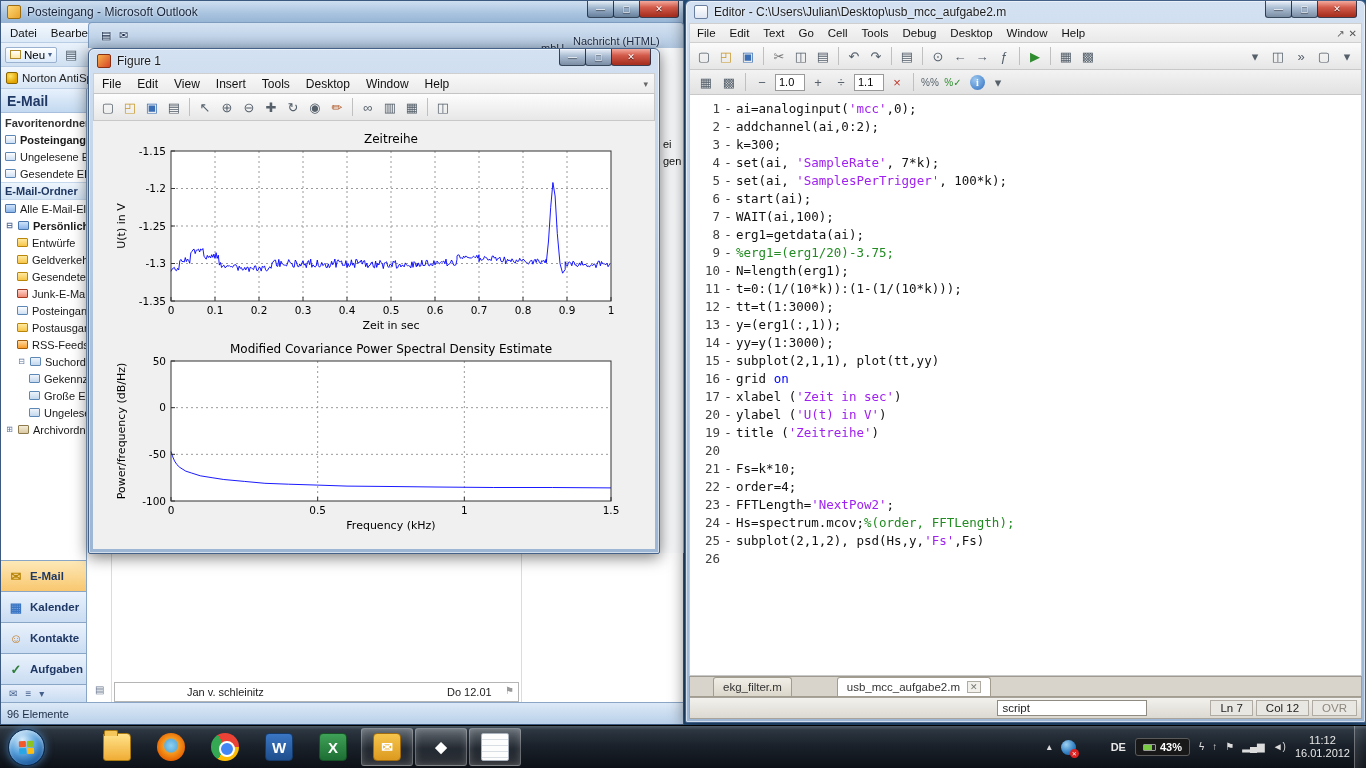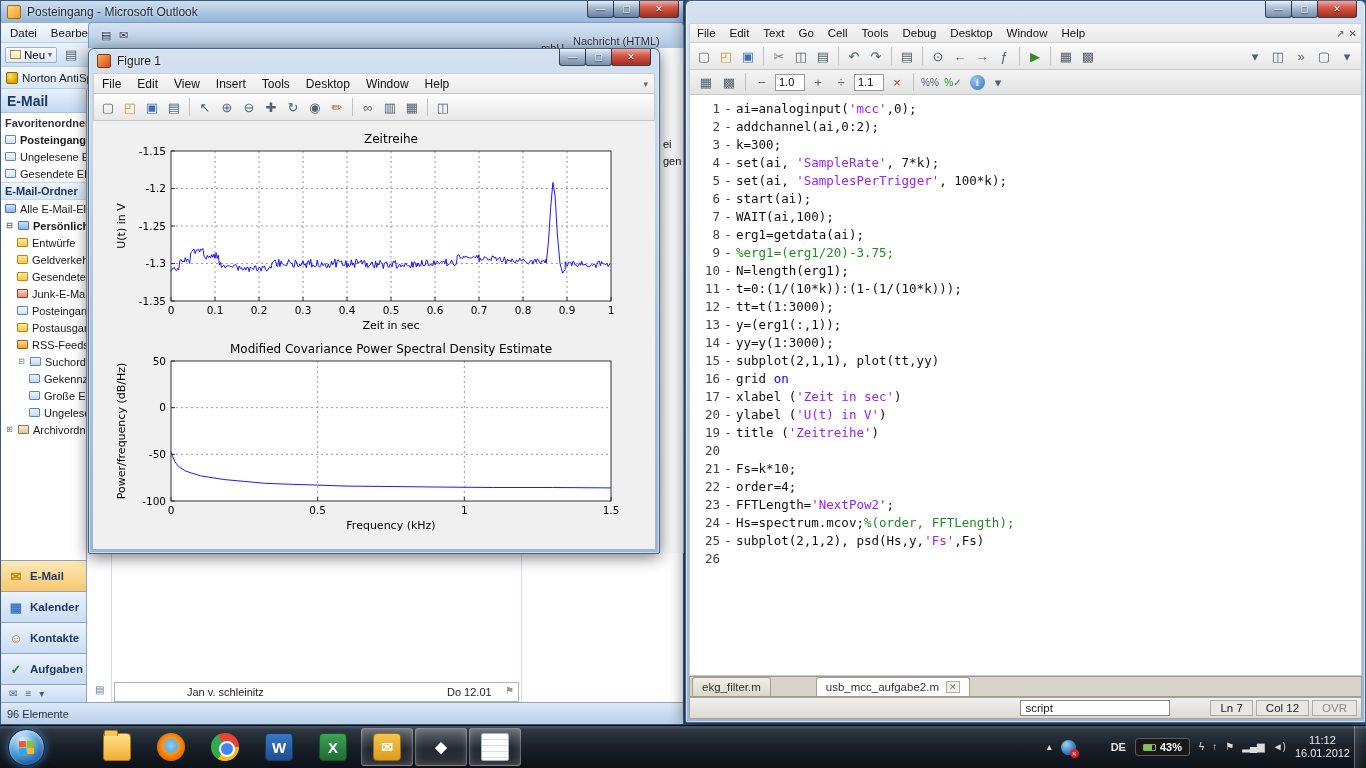--- a/index.html
+++ b/index.html
@@ -146,31 +146,31 @@
                display:inline-flex;align-items:center;justify-content:center;margin-left:4px;}
   .ed-code{position:absolute;left:3px;top:94px;right:3px;bottom:46px;background:#fff;
            border:1px solid #c8c8c8;border-top:none;overflow:hidden;padding-top:5px;
            font-family:"DejaVu Sans Mono","Liberation Mono",monospace;font-size:12.5px;}
   .code-row{display:flex;height:18px;line-height:18px;white-space:pre;}
   .ln-num{width:30px;text-align:right;color:#404040;flex:0 0 auto;}
   .ln-dash{width:16px;text-align:center;color:#404040;flex:0 0 auto;}
   .tok-c{color:#111;} .tok-s{color:var(--c-str,#a020f0);} .tok-m{color:var(--c-com,#228b22);}
   .tok-k{color:var(--c-key,#0000ff);}
   .ed-tabs{position:absolute;left:3px;right:3px;bottom:25px;height:21px;display:flex;align-items:flex-end;
-           gap:2px;padding-left:2px;background:#d8d4cb;border:1px solid #a39d90;border-top:1px solid #9f9a8f;}
+           gap:2px;padding-left:23px;background:#d8d4cb;border:1px solid #a39d90;border-top:1px solid #9f9a8f;}
   .ed-tab{height:19px;display:flex;align-items:center;gap:7px;padding:0 9px;font-size:11.5px;color:#333;
           background:linear-gradient(#f1eee7,#dcd7cb);border:1px solid #a39d90;border-bottom:none;
           border-radius:3px 3px 0 0;}
   .ed-tab.active{background:#fff;margin-left:43px;}
   .tab-close{font-size:9px;color:#777;border:1px solid #b0aca3;padding:0 2px;background:#f2f0ea;}
   .ed-status{position:absolute;left:3px;right:3px;bottom:3px;height:22px;display:flex;align-items:center;
              justify-content:flex-end;gap:3px;padding:0 4px;font-size:11.5px;color:#222;
              background:linear-gradient(#f2f1ed,#dcd9d1);border:1px solid #a8a39a;border-top:1px solid #a8a39a;}
   .script-box{width:150px;height:16px;background:#fff;border:1px solid #8f8b82;padding:0 4px;
-              display:flex;align-items:center;margin-right:37px;}
+              display:flex;align-items:center;margin-right:60px;}
   .st-cell{border:1px solid #b0aca3;background:#e9e7e1;padding:1px 9px;}
   .st-cell.dim{color:#8b887f;}
 
   
   #taskbar{position:absolute;left:0;top:725px;width:1366px;height:43px;z-index:10;
            background:linear-gradient(180deg,#4c5a66 0%,#2d3742 9%,#1b222b 45%,#0d1117 100%);
            border-top:1px solid #000;}
   #start-orb{position:absolute;left:8px;top:3px;width:37px;height:37px;border-radius:50%;
              background:radial-gradient(circle at 38% 28%,#d8edfb,#5aa2dd 42%,#17569b 78%,#0b3b73);
              border:1px solid #0a2c52;box-shadow:0 0 8px rgba(90,160,230,.7), inset 0 2px 4px rgba(255,255,255,.6);
@@ -496,20 +496,24 @@
           <line x1="78" y1="240" x2="82" y2="240" stroke="#333" stroke-width="1"></line>
           <text x="73" y="243.5" text-anchor="end" font-size="10.5" fill="#000" data-name="y-tick-label">50</text>
           <text x="298" y="232" text-anchor="middle" font-size="12" fill="#000" data-name="psd-title">Modified Covariance Power Spectral Density Estimate</text>
           <text x="298" y="408" text-anchor="middle" font-size="11" fill="#000" data-name="psd-xlabel">Frequency (kHz)</text>
           <text x="32" y="310" text-anchor="middle" font-size="11" fill="#000" transform="rotate(-90 32 310)" data-name="psd-ylabel">Power/frequency (dB/Hz)</text>
         </svg>
     </div>
   </div>
 
   <div id="editwin" class="aero" data-name="editor-window">
+    <div class="titlebar" data-name="editor-titlebar">
+      <span class="w-icon" data-name="editor-app-icon"></span>
+      <span data-name="editor-window-title">Editor - C:\Users\Julian\Desktop\usb_mcc_aufgabe2.m</span>
+    </div>
     <span class="caps">
       <span class="cap" data-name="minimize-button">—</span>
       <span class="cap" data-name="maximize-button">▢</span>
       <span class="cap close" data-name="close-button">✕</span>
     </span>
     <div class="ed-menubar" id="ed-menu" data-name="editor-menubar">
         <span class="menu-item" data-name="editor-menu-file">File</span>
         <span class="menu-item" data-name="editor-menu-edit">Edit</span>
         <span class="menu-item" data-name="editor-menu-text">Text</span>
         <span class="menu-item" data-name="editor-menu-go">Go</span>

